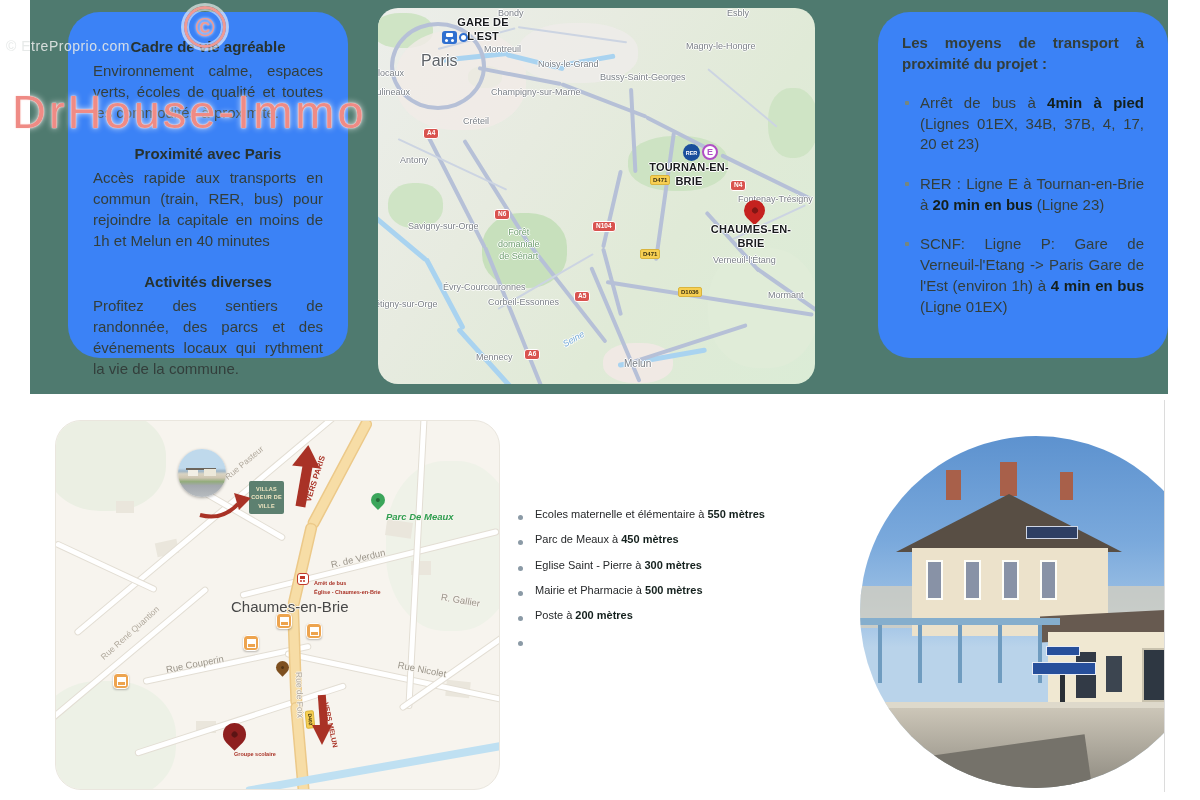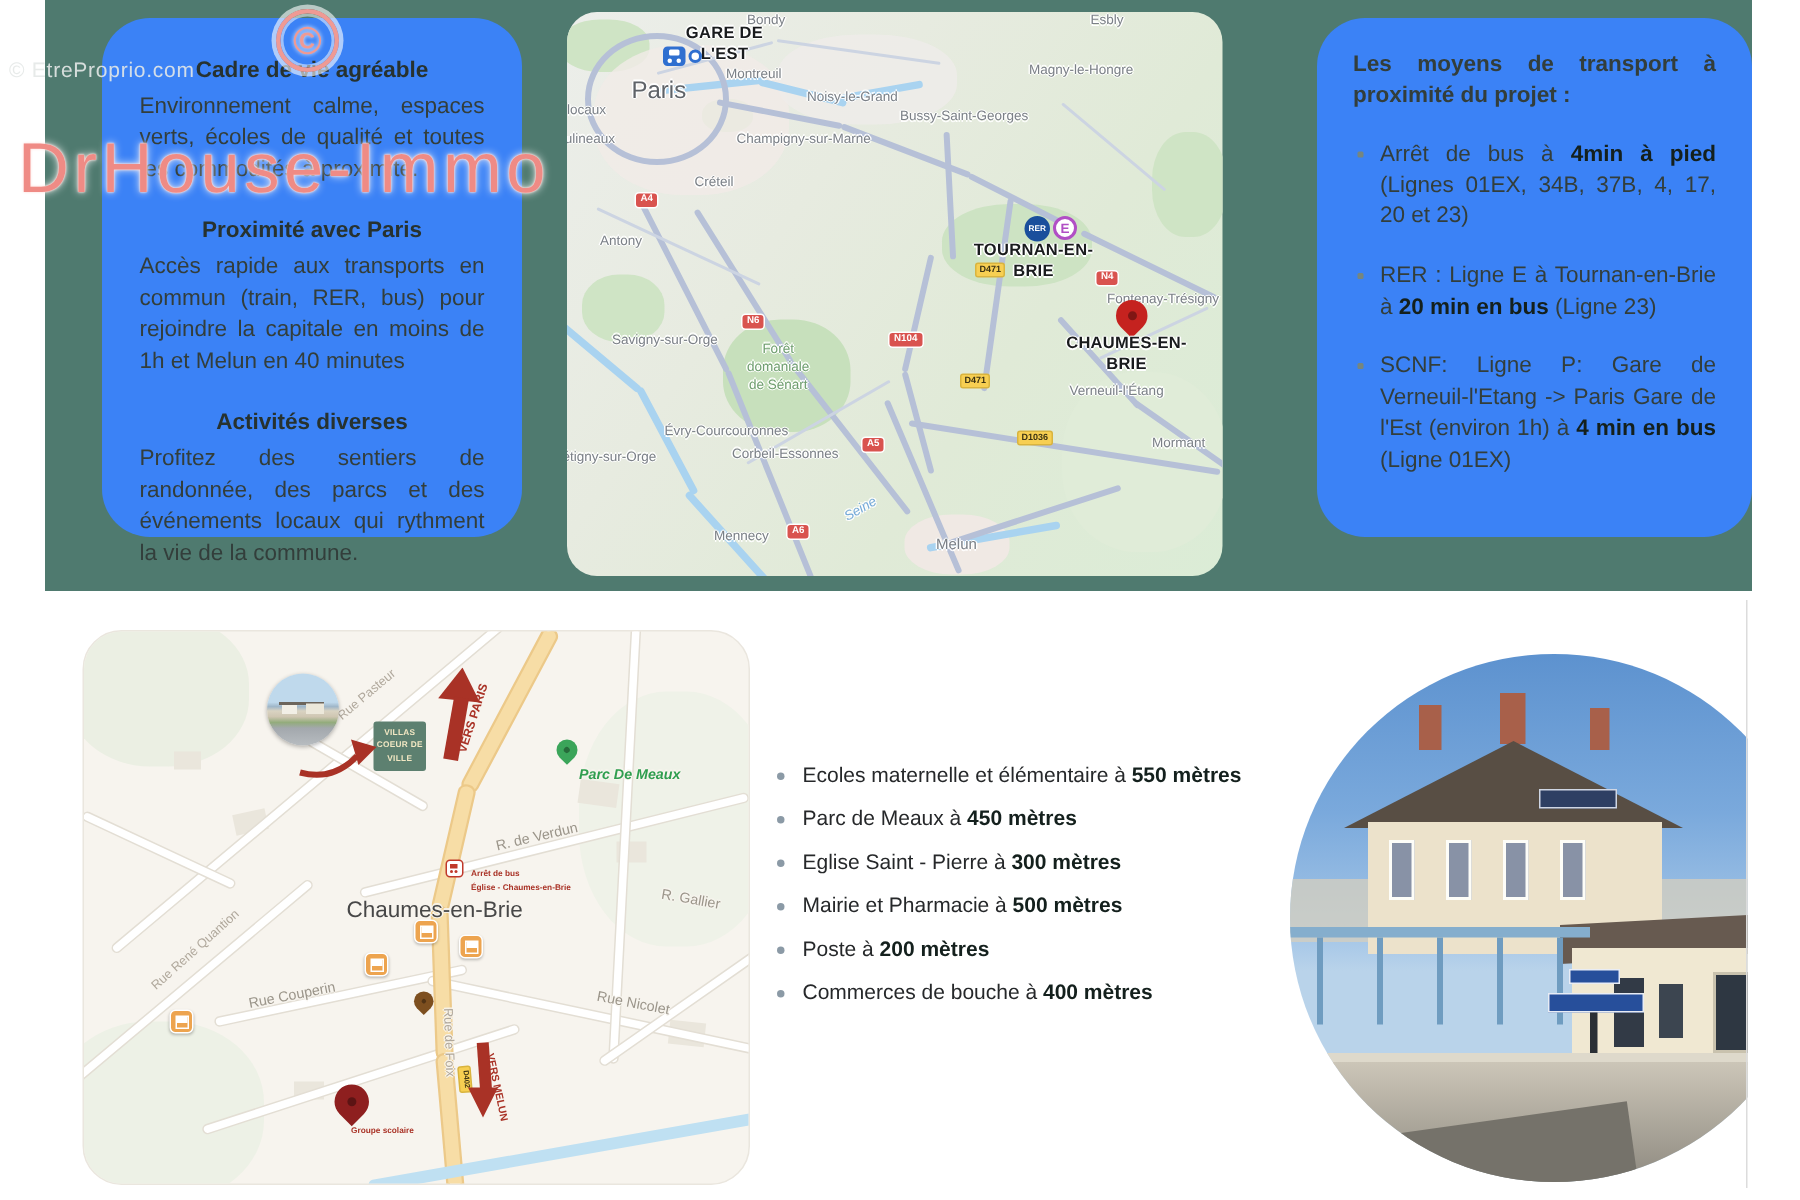--- a/index.html
+++ b/index.html
@@ -66,21 +66,21 @@
                  background:linear-gradient(#fff 60%, #eda44f 60%); border:1px solid #fff; }
   .villas { position:absolute; left:193px; top:60px; width:35px; height:33px; background:#5d8070; border-radius:2px;
             color:#f2e7c3; font-size:5.5px; font-weight:700; text-align:center; line-height:1.5; padding-top:4px; letter-spacing:.2px; }
 
   .pill { position:absolute; left:515px; top:440px; width:298px; height:46px; background:#cfe0cd; border-radius:23px;
           display:flex; align-items:center; justify-content:center;
           color:#7ba580; font-size:20px; font-weight:700; letter-spacing:.5px; }
   .poi-list { position:absolute; left:518px; top:508px; width:350px; }
   .poi-item { display:flex; margin-bottom:11.5px; }
   .poi-item .dot { flex:none; width:5px; height:5px; border-radius:50%; background:#8b9aa6; margin:7px 12px 0 0; }
-  .poi-item p { font-size:14px; color:#26282a; line-height:1.25; }
+  .poi-item p { font-size:11px; color:#26282a; line-height:1.25; }
 
   .photo-clip { position:absolute; left:860px; top:436px; width:305px; height:356px; overflow:hidden; }
   .photo { position:absolute; left:0; top:0; width:352px; height:352px; border-radius:50%; overflow:hidden;
            background:linear-gradient(180deg,#5d92cf 0%,#7aa9dc 30%,#a9c9e8 55%,#b9d3ea 60%); }
   .vline { position:absolute; left:1164px; top:400px; width:1px; height:392px; background:#dcdcdc; }
 </style>
 </head>
 <body>
 
 <div class="page">
@@ -331,21 +331,20 @@
     <div class="poi-item">
         <span class="dot"></span>
         <p><span>Mairie et Pharmacie à </span><span class="b">500 mètres</span></p>
       </div>
     <div class="poi-item">
         <span class="dot"></span>
         <p><span>Poste à </span><span class="b">200 mètres</span></p>
       </div>
     <div class="poi-item">
         <span class="dot"></span>
-        <p><span>Commerces de bouche à </span><span class="b">400 mètres</span></p>
       </div>
   </div>
 
   <div class="photo-clip">
     <div class="photo">
       <div class="abs" style="left:0;top:150px;width:352px;height:42px;background:#d6cfbe;opacity:.75"></div>
 
       <div class="abs" style="left:86px;top:34px;width:15px;height:30px;background:#a8604a"></div>
       <div class="abs" style="left:140px;top:26px;width:17px;height:34px;background:#a8604a"></div>
       <div class="abs" style="left:200px;top:36px;width:13px;height:28px;background:#a8604a"></div>

